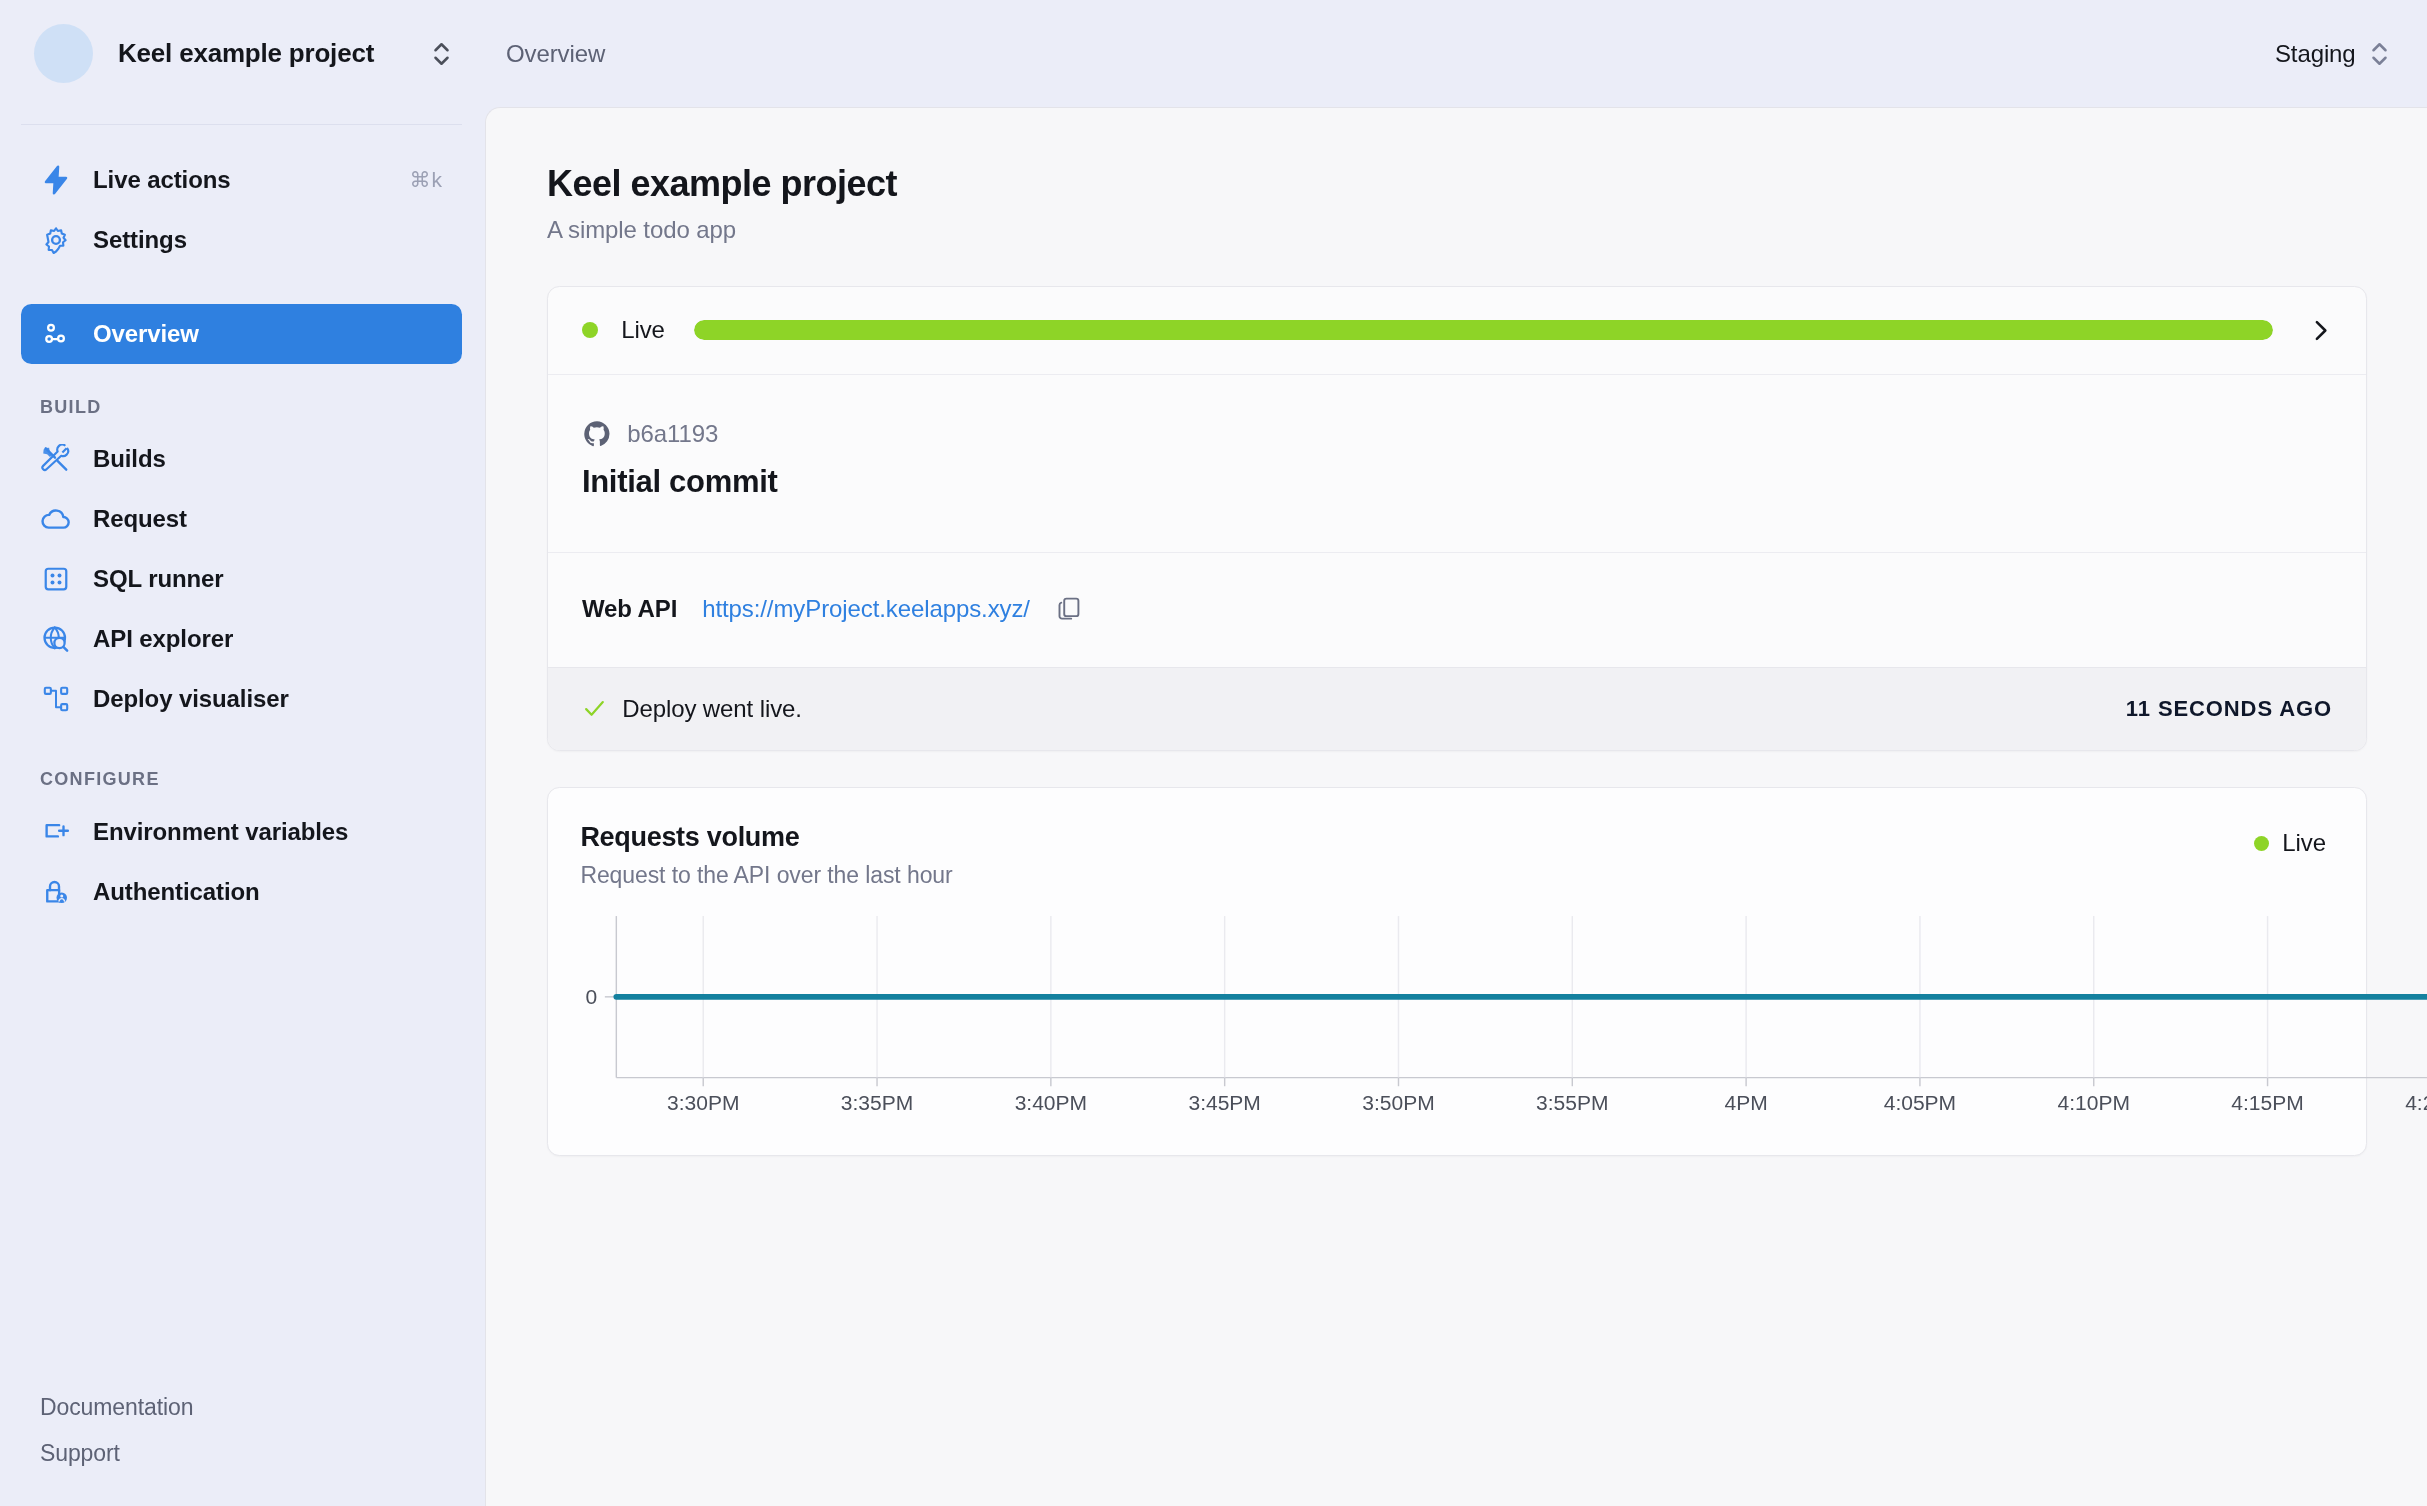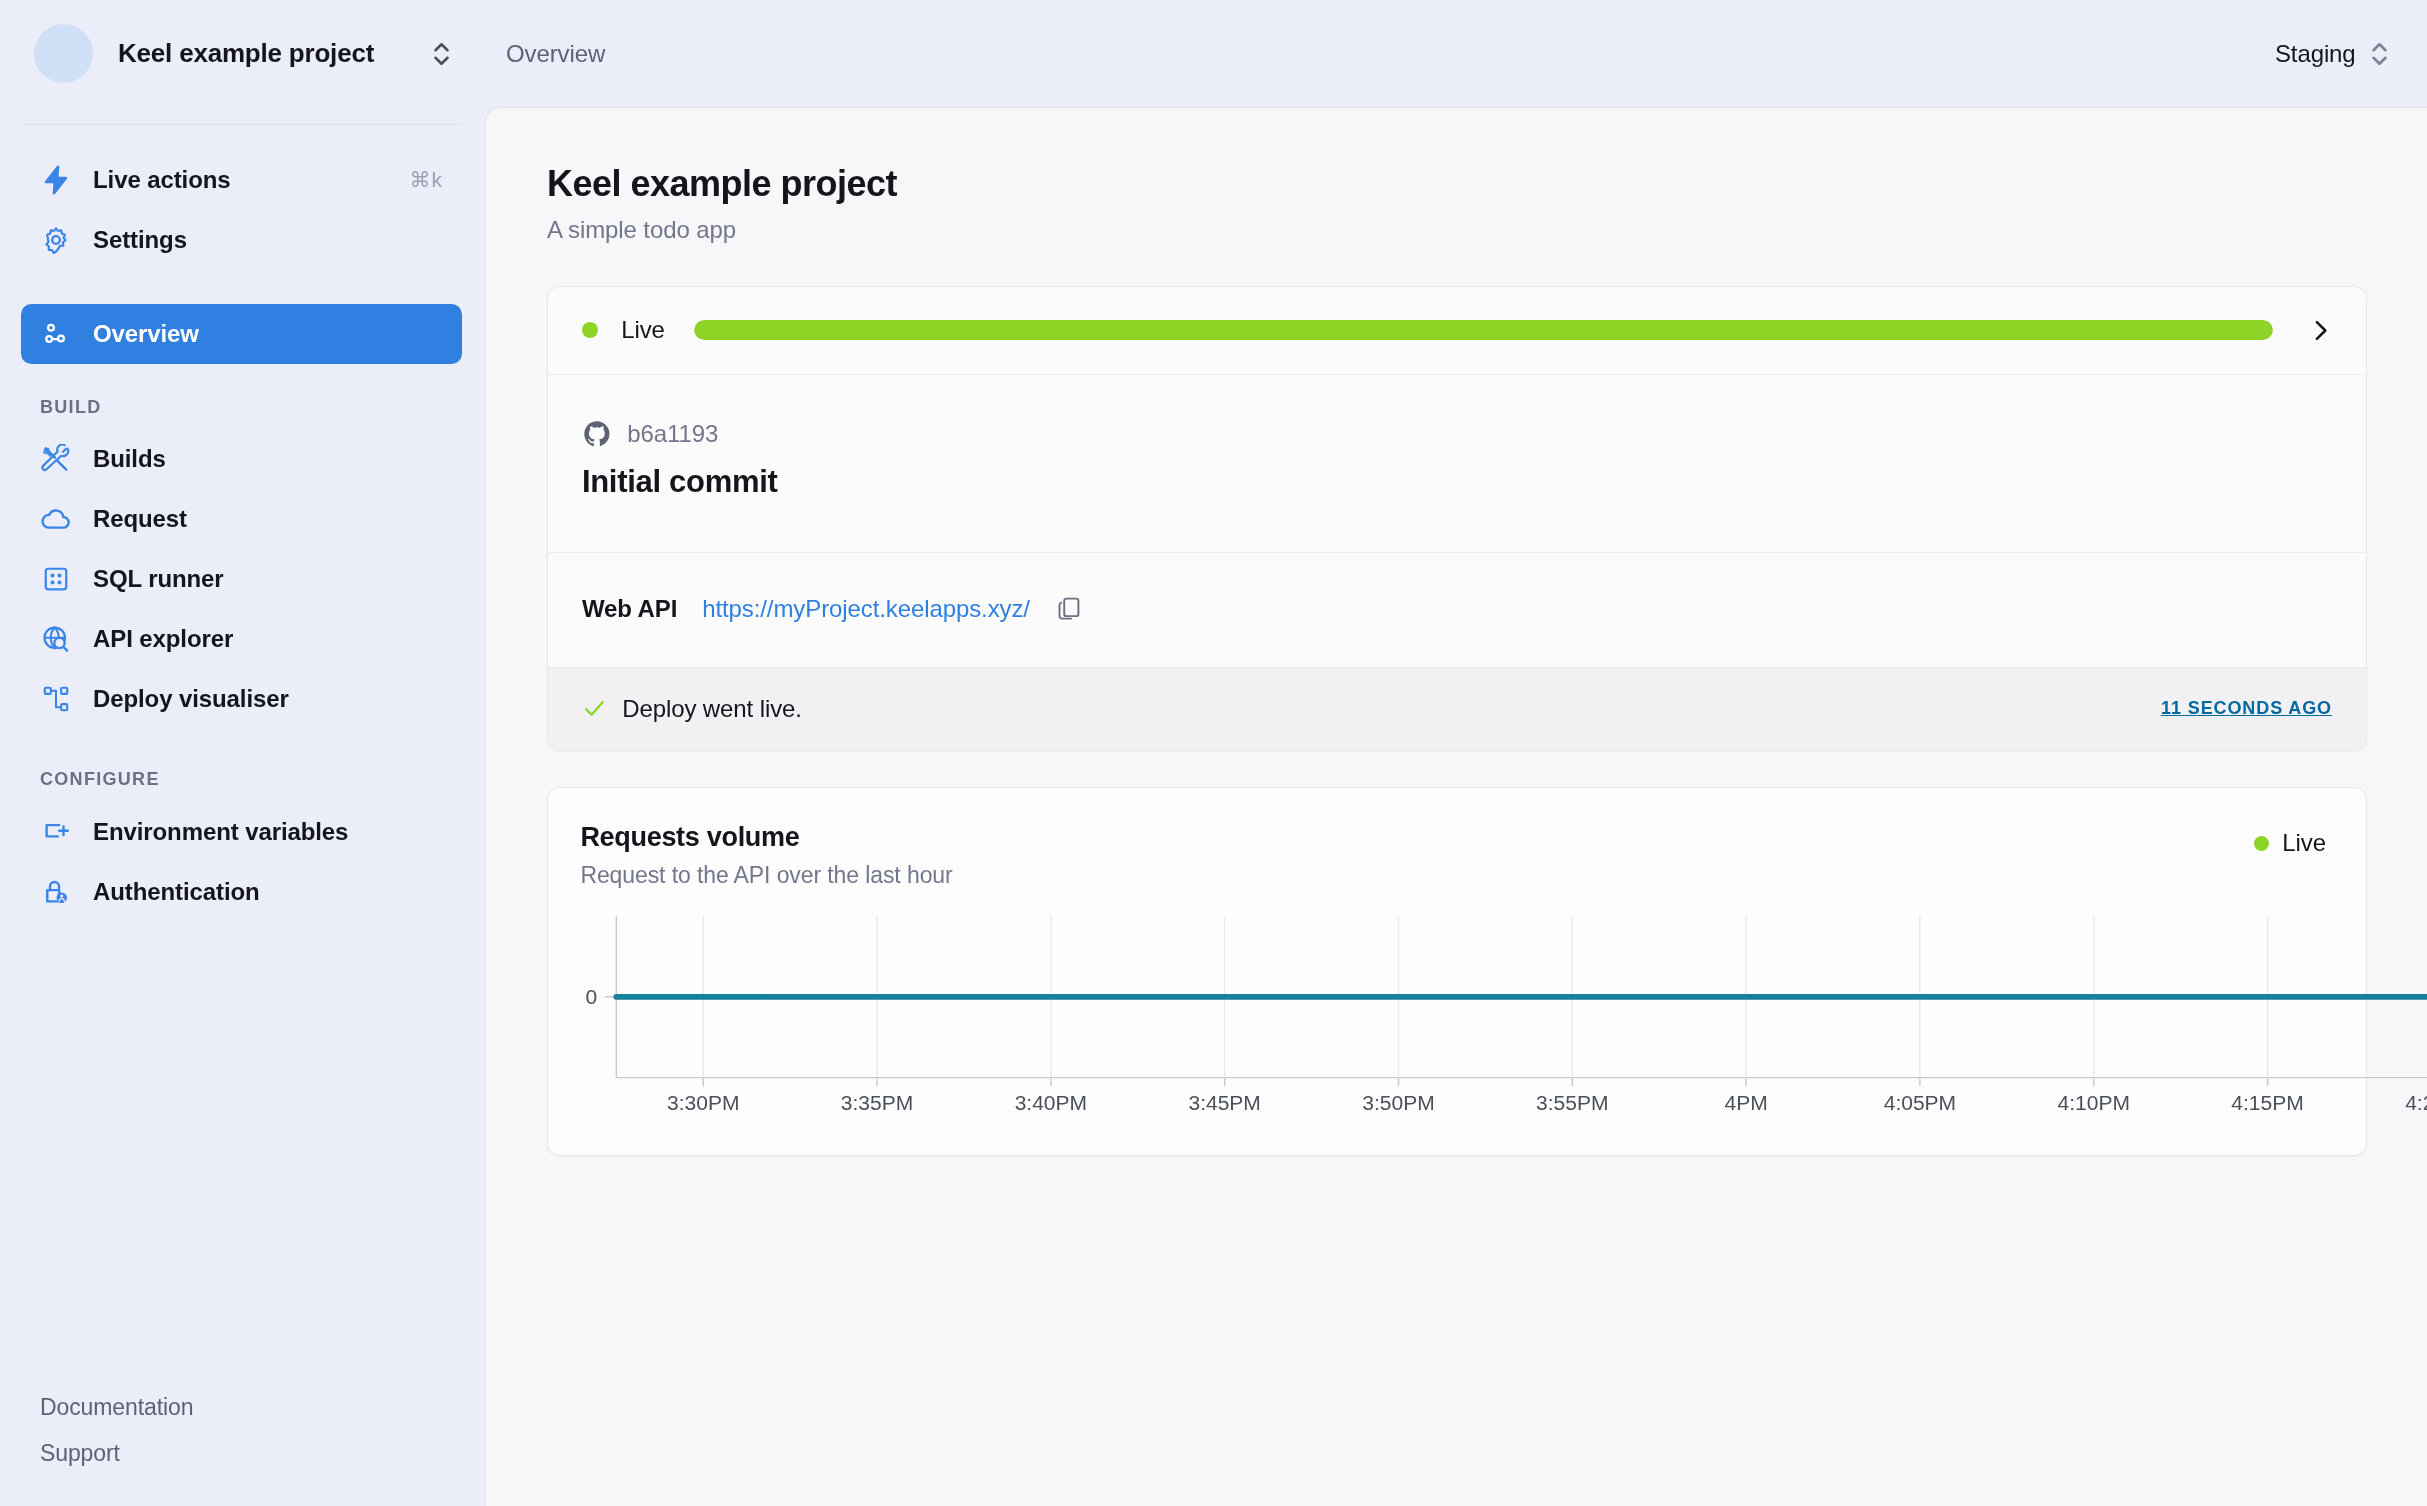--- a/index.html
+++ b/index.html
@@ -125,21 +125,21 @@
 
   .deploy-footer {
     display: flex; align-items: center;
     background: #f1f1f4;
     border-top: 1px solid #e7e7ec;
     padding: 27px 34px 27px 34px;
   }
   .check-icon { width: 25px; height: 25px; color: #8ed427; flex: 0 0 25px; margin-right: 15.3px; }
   .deploy-msg { font-size: 24px; color: #14161c; letter-spacing: -0.1px; text-align: right; }
   .deploy-footer-spacer { flex: 1; }
-  .deploy-time { font-size: 18px; font-weight: 700; color: #0369a1; letter-spacing: 0.9px; text-decoration: underline; }
+  .deploy-time { font-size: 22px; font-weight: 700; color: #0f172a; letter-spacing: 0.9px; }
 
   
   .chart-card {
     background: #fdfdfe;
     border: 1px solid #e7e7ec;
     border-radius: 12.4px;
     margin-top: 36px;
     padding: 34px 40px 32.5px 32.5px;
     box-shadow: 0 1px 1.9px rgba(20,22,28,0.03);
   }

